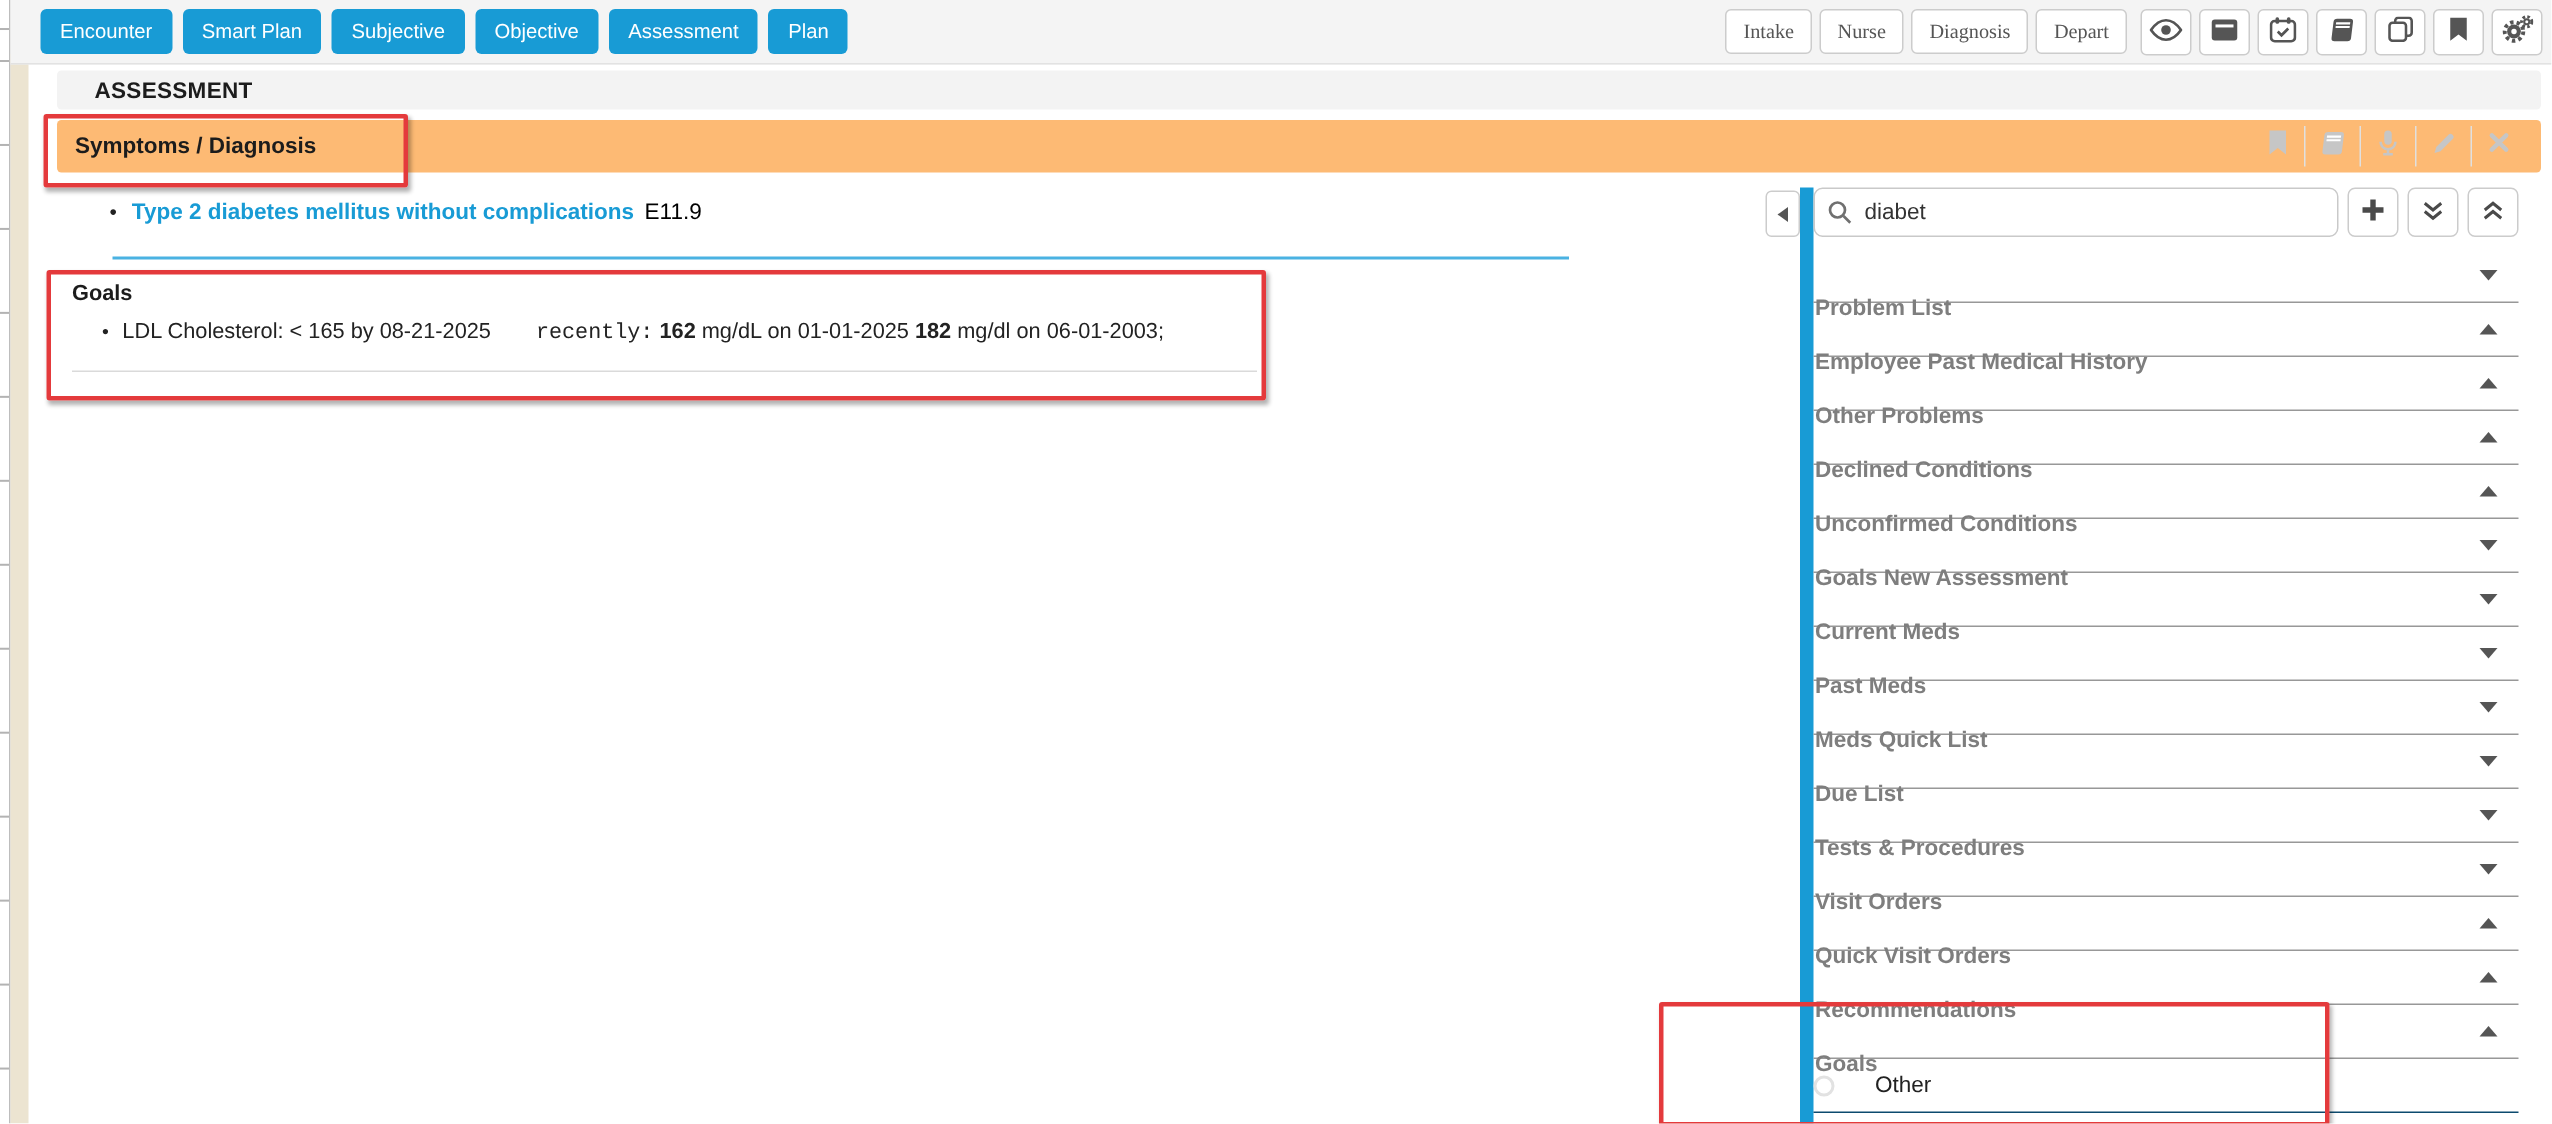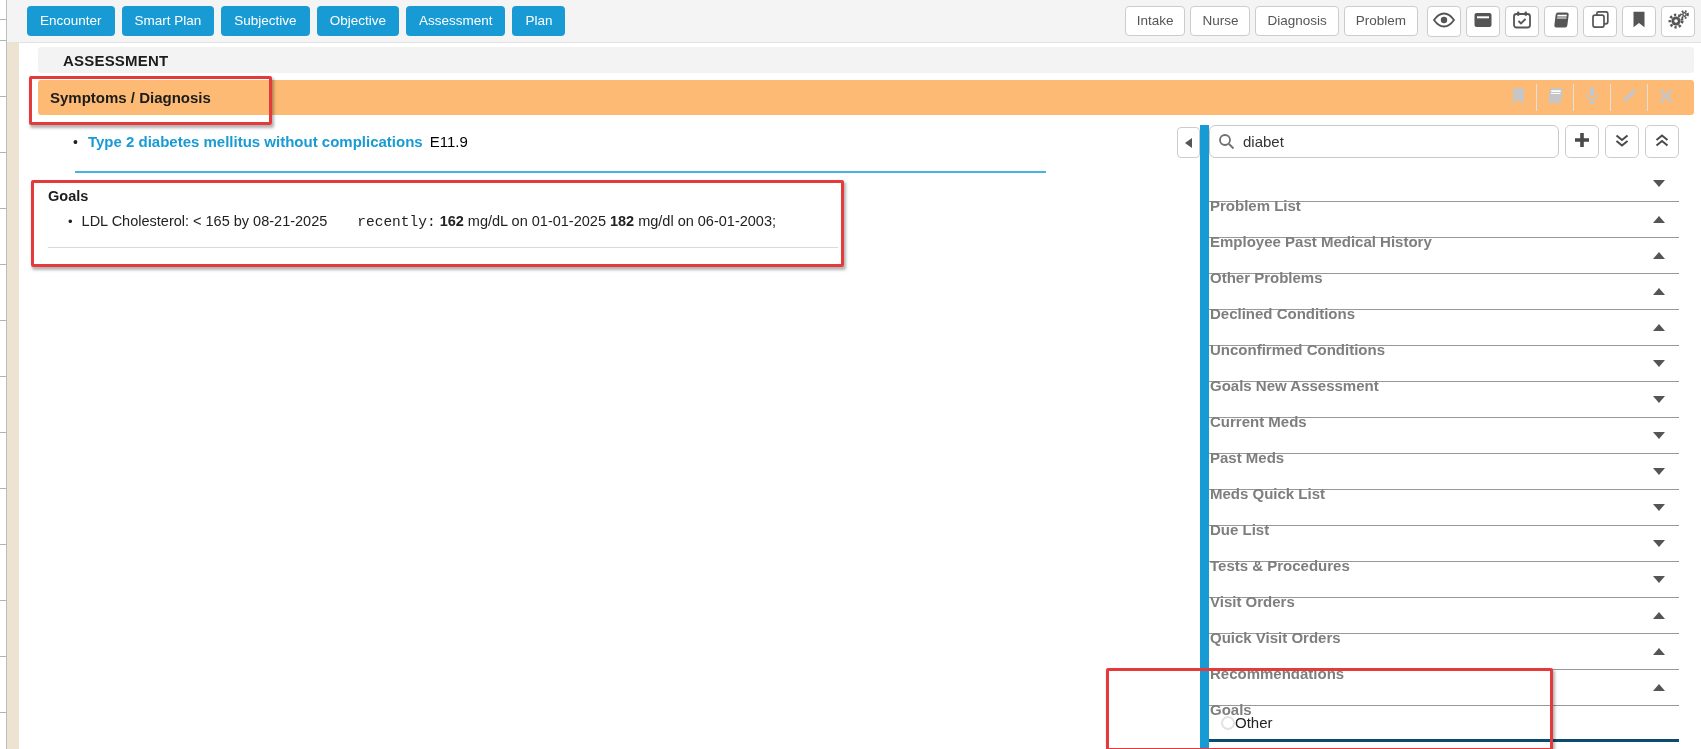--- a/index.html
+++ b/index.html
@@ -25,21 +25,21 @@
   }
   .nav-group{display:flex;gap:7px;}
   .btn-blue{
     background:#189bd5;color:#fff;border:none;border-radius:4px;
     font-family:inherit;font-size:13.5px;padding:8px 13px;line-height:1;cursor:pointer;
   }
   .toolbar-spacer{flex:1;}
   .stage-group{display:flex;gap:5px;margin-right:9px;}
   .btn-white{
     background:#fff;color:#555;border:1px solid #ccc;border-radius:4px;
-    font-family:Liberation Sans, sans-serif;font-size:13.5px;padding:7px 11px;line-height:1;cursor:pointer;
+    font-family:Liberation Serif, serif;font-size:13.5px;padding:7px 11px;line-height:1;cursor:pointer;
   }
   .icon-group{display:flex;gap:5px;}
   .btn-icon{
     background:#fff;border:1px solid #ccc;border-radius:4px;width:34px;height:31px;
     display:flex;align-items:center;justify-content:center;cursor:pointer;padding:0;
   }
 
   
   .assessment-bar{
     position:absolute;left:38px;right:7px;top:47px;height:26px;background:#f3f3f3;
@@ -104,22 +104,22 @@
   .side-list{margin-top:8px;}
   .srow{
     height:36px;display:flex;align-items:center;justify-content:space-between;
     border-bottom:1px solid #989898;cursor:pointer;padding:0 14px 0 1px;box-sizing:border-box;
   }
   .srow-label{font-weight:bold;font-size:15px;color:#7e7e7e;margin-top:43px;}
   .caret{width:0;height:0;border-left:6px solid transparent;border-right:6px solid transparent;}
   .caret[data-dir="down"]{border-top:7px solid #555;}
   .caret[data-dir="up"]{border-bottom:7px solid #555;}
   .other-row{
-    height:36px;display:flex;align-items:center;gap:0;cursor:pointer;
-    border-bottom:3px solid #0c4a6e;padding-left:12px;box-sizing:border-box;
+    height:36px;display:flex;align-items:center;gap:27px;cursor:pointer;
+    border-bottom:1px solid #0c4a6e;padding-left:0;box-sizing:border-box;
   }
   .radio{width:14px;height:14px;border-radius:50%;border:2px solid #e2e2e2;background:#fff;box-sizing:border-box;}
   .other-label{font-size:15px;color:#222;}
 </style>
 </head>
 <body>
 
 <div class="left-rail"></div>
 <div class="beige-rail"></div>
 
@@ -130,21 +130,21 @@
     <button class="btn-blue">Subjective</button>
     <button class="btn-blue">Objective</button>
     <button class="btn-blue">Assessment</button>
     <button class="btn-blue">Plan</button>
   </div>
   <div class="toolbar-spacer"></div>
   <div class="stage-group">
     <button class="btn-white">Intake</button>
     <button class="btn-white">Nurse</button>
     <button class="btn-white">Diagnosis</button>
-    <button class="btn-white">Problem</button>
+    <button class="btn-white">Depart</button>
   </div>
   <div class="icon-group">
     <button class="btn-icon">
         <span>
       <svg width="22" height="16" viewBox="0 0 22 16">
             <path d="M1 8C4.5 3 8 1.5 11 1.5S17.5 3 21 8c-3.5 5-7 6.5-10 6.5S4.5 13 1 8z" fill="none" stroke="#555" stroke-width="1.8"></path>
             <circle cx="11" cy="8" r="3.2" fill="#555"></circle>
           </svg></span>
     </button>
     <button class="btn-icon">

